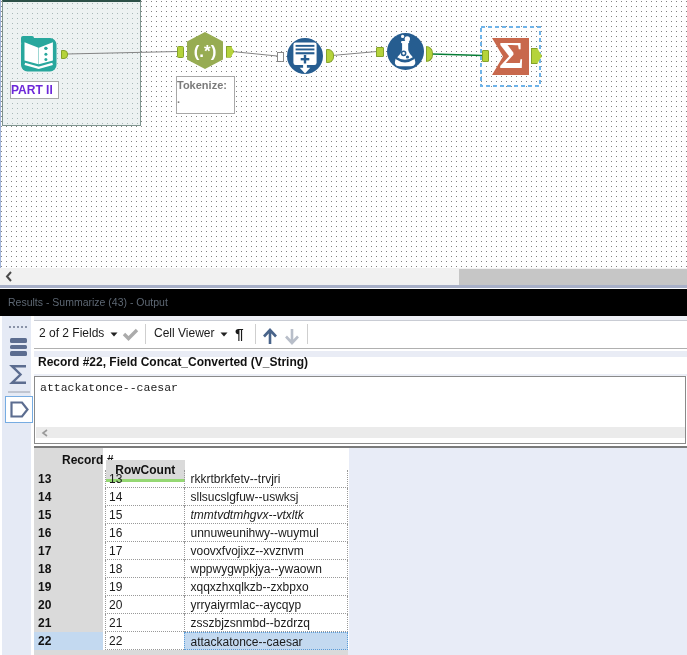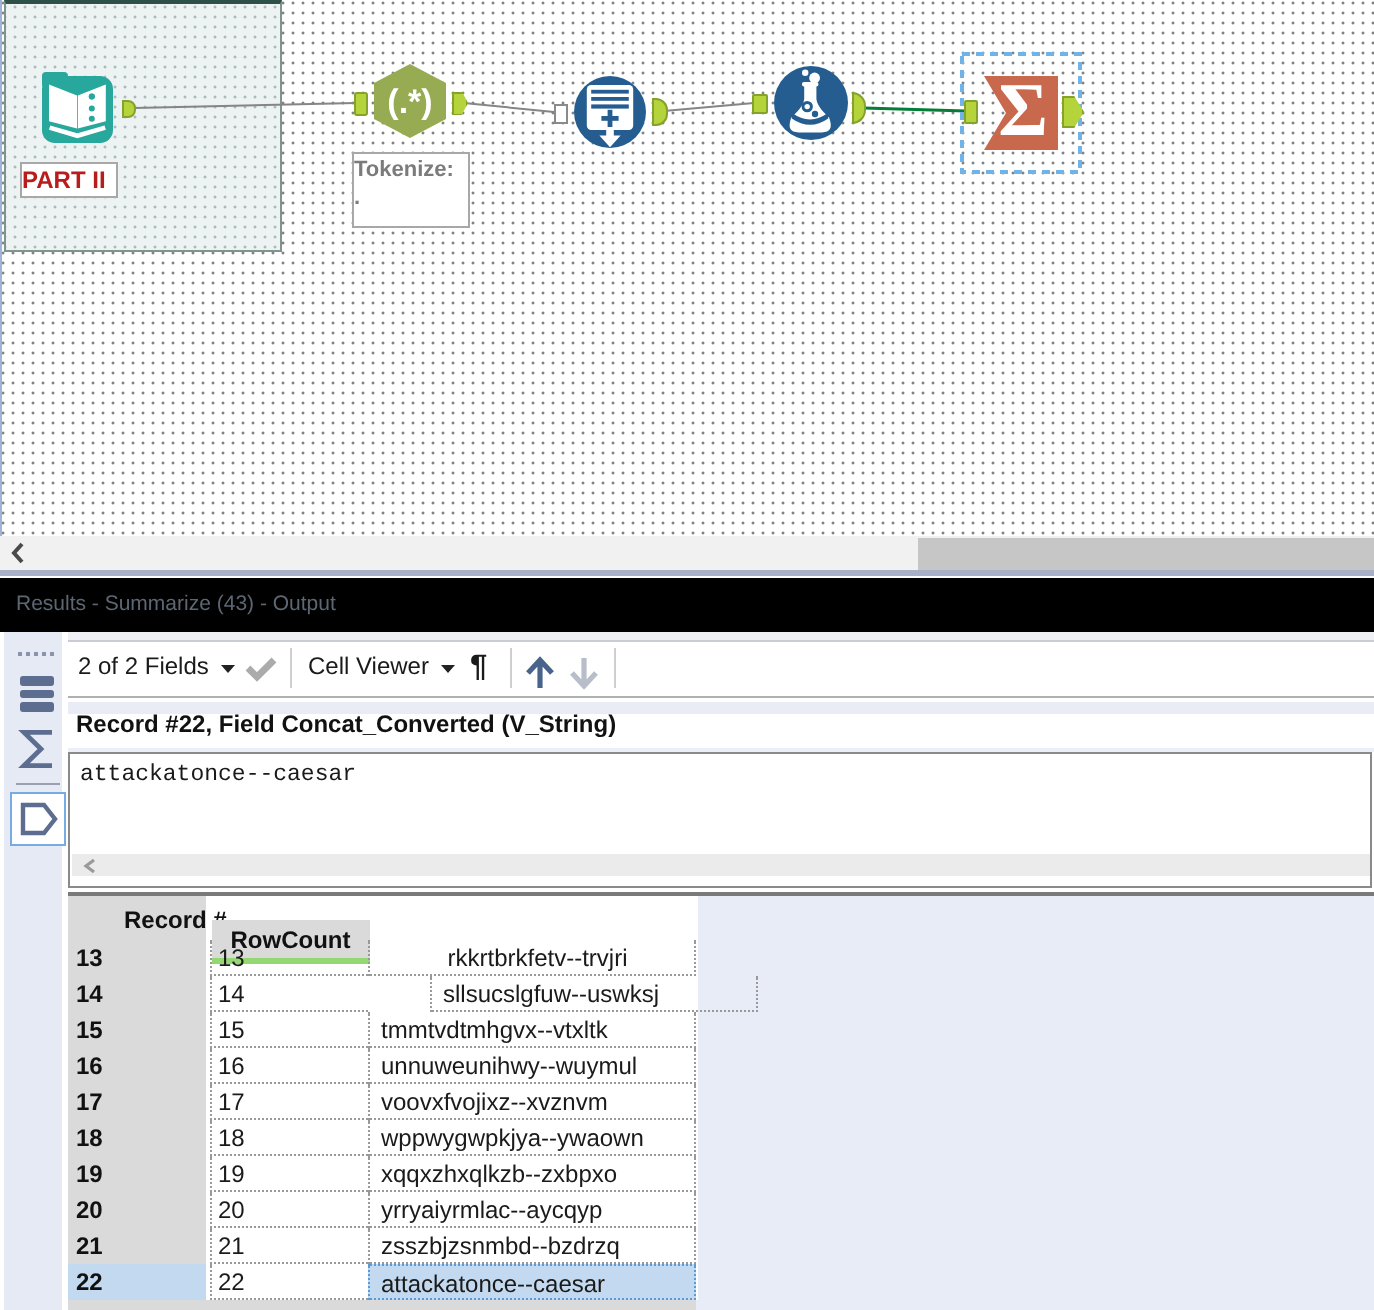--- a/index.html
+++ b/index.html
@@ -104,21 +104,21 @@
     <svg class="abs" style="left:479px;top:26px;" width="61" height="61">
         <rect x="1" y="1" width="59" height="59" fill="none" stroke="#6fb3e8" stroke-width="2" stroke-dasharray="4,3"></rect>
       </svg>
     <div class="abs lime" style="left:481px;top:50px;width:5px;height:9.5px;border-radius:1px;"></div>
     <svg class="abs" style="left:491px;top:38px;" width="37" height="37" viewBox="0 0 37 37">
       <polygon points="0,0 37,0 37,37 0,37 11,18.5" fill="#c8684c"></polygon>
       <text x="19.5" y="29.5" font-size="38" font-weight="bold" fill="#fff" text-anchor="middle" font-family="Liberation Serif,serif">Σ</text>
     </svg>
     <div class="abs" style="left:530px;top:48px;width:11px;height:16px;background:#b5d33b;border:1px solid #85a32b;clip-path:polygon(0 0,55% 0,100% 50%,55% 100%,0 100%);box-sizing:border-box;"></div>
 
-    <div class="abs annot" style="left:9px;top:81px;width:47px;height:16px;color:#b91c1c;font-size:12px;font-weight:bold;line-height:16px;padding-left:0px;">PART II</div>
+    <div class="abs annot" style="left:9px;top:81px;width:47px;height:16px;color:#6d28d9;font-size:12px;font-weight:bold;line-height:16px;padding-left:0px;">PART II</div>
     <div class="abs annot" style="left:175px;top:76px;width:57px;height:35px;padding:1px 0 0 0px;">Tokenize:<br>.</div>
   </div>
 
   <div class="abs hscroll"></div>
   <div class="abs hthumb"></div>
   <svg class="abs" style="left:3px;top:270px;" width="12" height="13" viewBox="0 0 12 13">
     <path d="M8,2 L4,6.5 L8,11" fill="none" stroke="#4a4a4a" stroke-width="2"></path>
   </svg>
 
   <div class="abs splitter"></div>
@@ -205,23 +205,23 @@
     <div class="drow" style="top:36px;left:0;width:78.5px;padding-left:3px;border-left:1px dotted #999;">15</div>
     <div class="drow" style="top:54px;left:0;width:78.5px;padding-left:3px;border-left:1px dotted #999;">16</div>
     <div class="drow" style="top:72px;left:0;width:78.5px;padding-left:3px;border-left:1px dotted #999;">17</div>
     <div class="drow" style="top:90px;left:0;width:78.5px;padding-left:3px;border-left:1px dotted #999;">18</div>
     <div class="drow" style="top:108px;left:0;width:78.5px;padding-left:3px;border-left:1px dotted #999;">19</div>
     <div class="drow" style="top:126px;left:0;width:78.5px;padding-left:3px;border-left:1px dotted #999;">20</div>
     <div class="drow" style="top:144px;left:0;width:78.5px;padding-left:3px;border-left:1px dotted #999;">21</div>
     <div class="drow" style="top:162px;left:0;width:78.5px;padding-left:3px;border-left:1px dotted #999;">22</div>
   </div>
   <div class="dcol" style="left:183.5px;width:164.5px;">
-    <div class="drow" style="top:0px;left:0;width:164.5px;padding-left:6px;border-left:1px dotted #999;border-right:1px dotted #999;text-align:center;">rkkrtbrkfetv--trvjri</div>
-    <div class="drow" style="top:18px;left:0;width:164.5px;padding-left:6px;border-left:1px dotted #999;border-right:1px dotted #999;margin-left:31px;">sllsucslgfuw--uswksj</div>
-    <div class="drow" style="top:36px;left:0;width:164.5px;padding-left:6px;border-left:1px dotted #999;border-right:1px dotted #999;">tmmtvdtmhgvx--vtxltk</div>
+    <div class="drow" style="top:0px;left:0;width:164.5px;padding-left:6px;border-left:1px dotted #999;border-right:1px dotted #999;">rkkrtbrkfetv--trvjri</div>
+    <div class="drow" style="top:18px;left:0;width:164.5px;padding-left:6px;border-left:1px dotted #999;border-right:1px dotted #999;">sllsucslgfuw--uswksj</div>
+    <div class="drow" style="top:36px;left:0;width:164.5px;padding-left:6px;border-left:1px dotted #999;border-right:1px dotted #999;font-style:italic;">tmmtvdtmhgvx--vtxltk</div>
     <div class="drow" style="top:54px;left:0;width:164.5px;padding-left:6px;border-left:1px dotted #999;border-right:1px dotted #999;">unnuweunihwy--wuymul</div>
     <div class="drow" style="top:72px;left:0;width:164.5px;padding-left:6px;border-left:1px dotted #999;border-right:1px dotted #999;">voovxfvojixz--xvznvm</div>
     <div class="drow" style="top:90px;left:0;width:164.5px;padding-left:6px;border-left:1px dotted #999;border-right:1px dotted #999;">wppwygwpkjya--ywaown</div>
     <div class="drow" style="top:108px;left:0;width:164.5px;padding-left:6px;border-left:1px dotted #999;border-right:1px dotted #999;">xqqxzhxqlkzb--zxbpxo</div>
     <div class="drow" style="top:126px;left:0;width:164.5px;padding-left:6px;border-left:1px dotted #999;border-right:1px dotted #999;">yrryaiyrmlac--aycqyp</div>
     <div class="drow" style="top:144px;left:0;width:164.5px;padding-left:6px;border-left:1px dotted #999;border-right:1px dotted #999;">zsszbjzsnmbd--bzdrzq</div>
     <div class="drow" style="top:162px;left:0;width:164.5px;padding-left:6px;border-left:1px dotted #999;border-right:1px dotted #999;background:#c3d9f0;border:1px dotted #5b9bd5;">attackatonce--caesar</div>
   </div>
   <div class="abs gray-band"></div>
 

